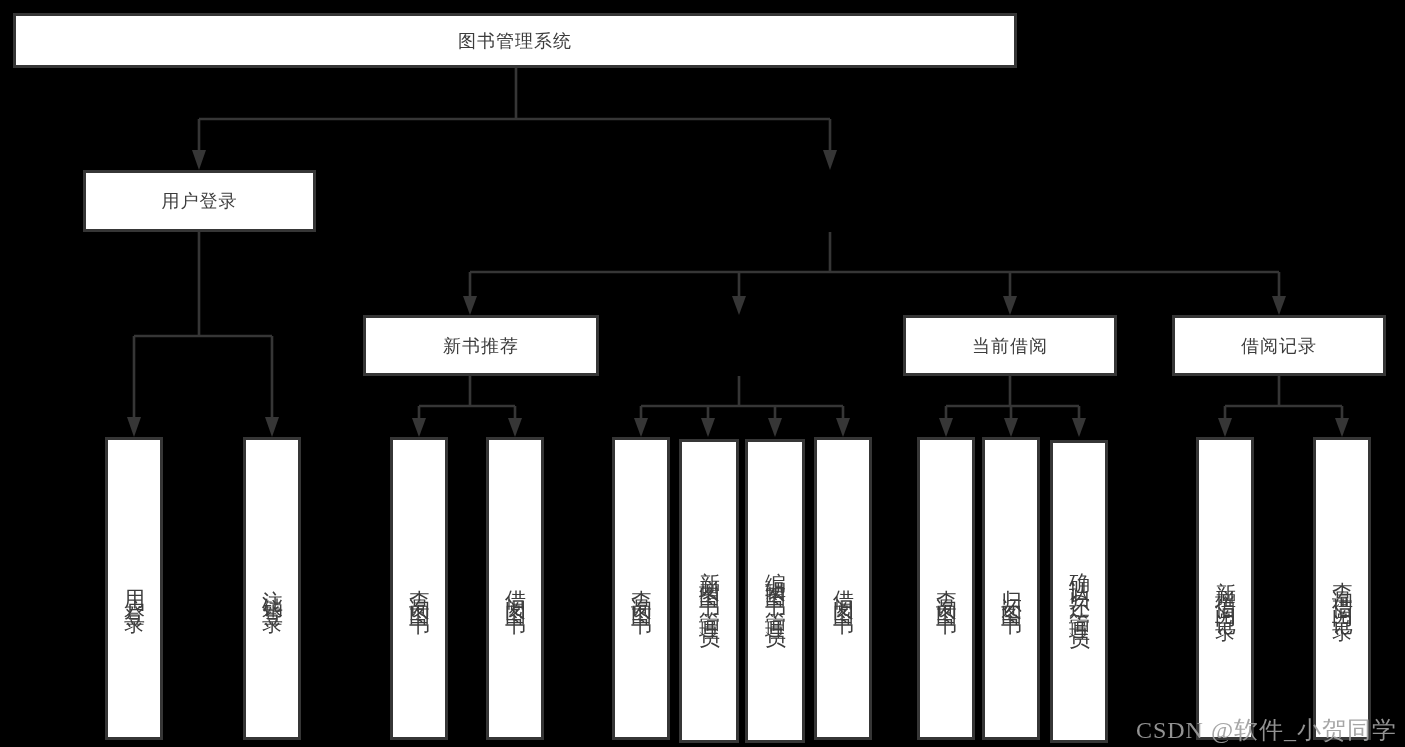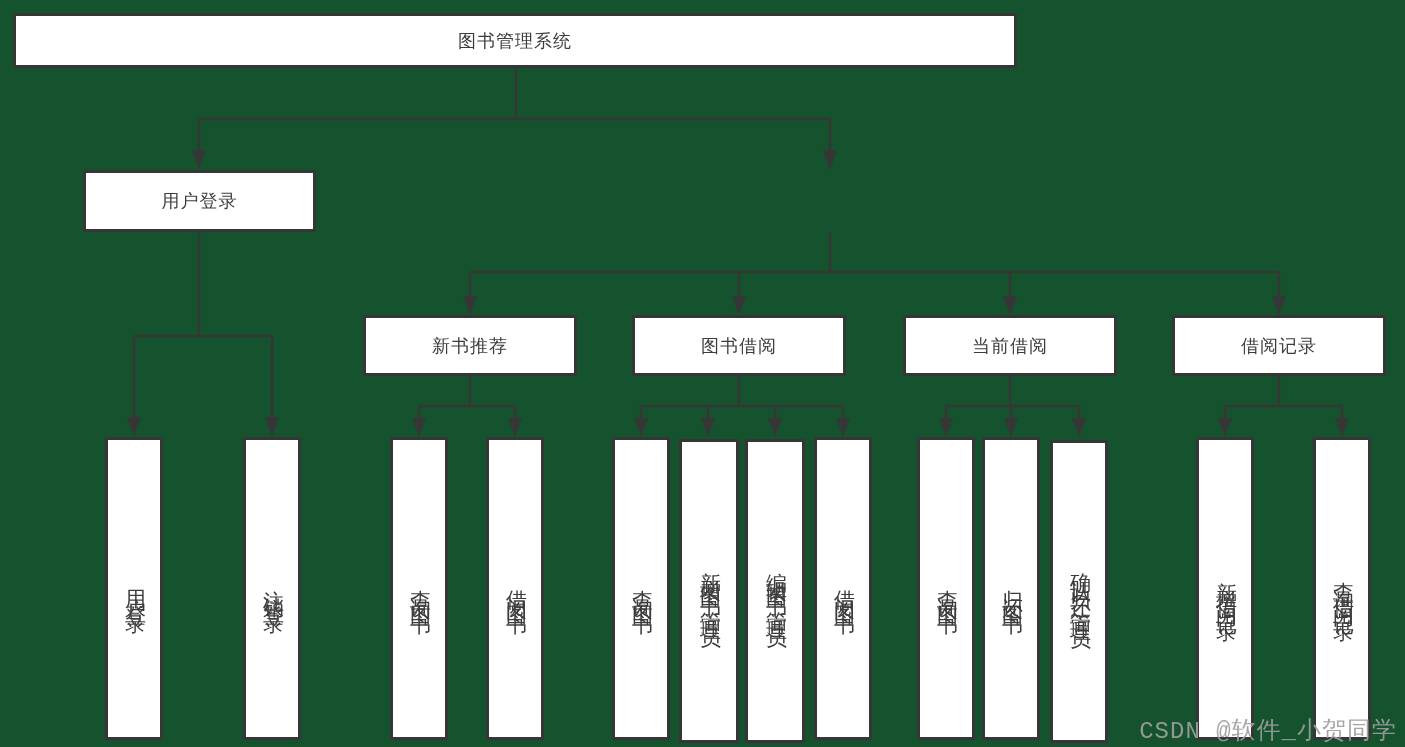--- a/index.html
+++ b/index.html
@@ -1,21 +1,21 @@
 <!DOCTYPE html>
 <html><head>
 <meta charset="utf-8">
 <style>
   html,body{margin:0;padding:0;background:#ffffff;}
   #stage{
     position:relative;
     width:1405px;height:747px;
-    background:#14532d;
+    background:#000000;
     overflow:hidden;
-    font-family:Liberation Mono, monospace;
+    font-family:Liberation Serif, serif;
   }
   #wires{position:absolute;left:0;top:0;z-index:1;}
   .box{
     position:absolute;
     box-sizing:border-box;
     background:#ffffff;
     border:3px solid #363636;
     color:#3c3c3c;
     display:flex;
     align-items:center;
@@ -110,22 +110,21 @@
       <polygon points="1072,418 1086,418 1079,437"></polygon>
       <polygon points="1218,418 1232,418 1225,437"></polygon>
       <polygon points="1335,418 1349,418 1342,437"></polygon>
     </g>
   </svg>
 
   <div class="box" style="left:13px;top:13px;width:1004px;height:55px;">图书管理系统</div>
 
   <div class="box" style="left:83px;top:170px;width:233px;height:62px;">用户登录</div>
 
-  <div class="box" style="left:363px;top:315px;width:214px;height:61px;">新书推荐</div>
-  <div class="box" style="left:632px;top:315px;width:214px;height:61px;">图书借阅</div>
+  <div class="box" style="left:363px;top:315px;width:236px;height:61px;">新书推荐</div>
   <div class="box" style="left:903px;top:315px;width:214px;height:61px;">当前借阅</div>
   <div class="box" style="left:1172px;top:315px;width:214px;height:61px;">借阅记录</div>
 
   <div class="box leaf" style="left:105px;top:437px;width:58px;height:303px;">用户登录</div>
   <div class="box leaf" style="left:243px;top:437px;width:58px;height:303px;">注销登录</div>
 
   <div class="box leaf" style="left:390px;top:437px;width:58px;height:303px;">查询图书</div>
   <div class="box leaf" style="left:486px;top:437px;width:58px;height:303px;">借阅图书</div>
 
   <div class="box leaf" style="left:612px;top:437px;width:58px;height:303px;">查询图书</div>

